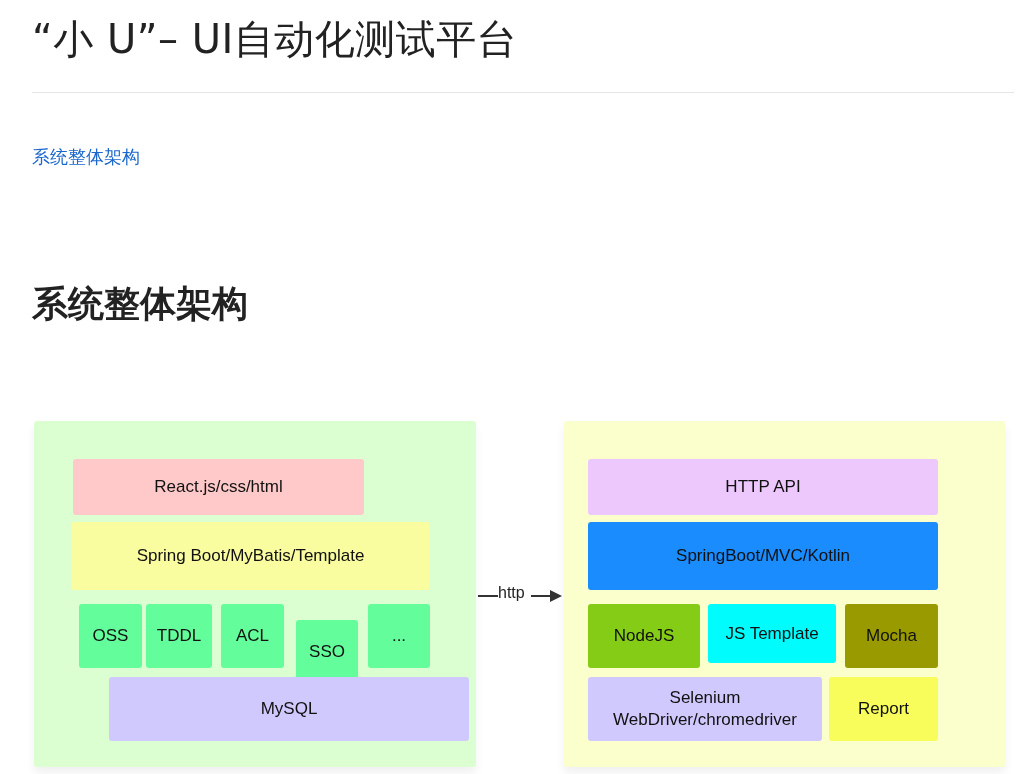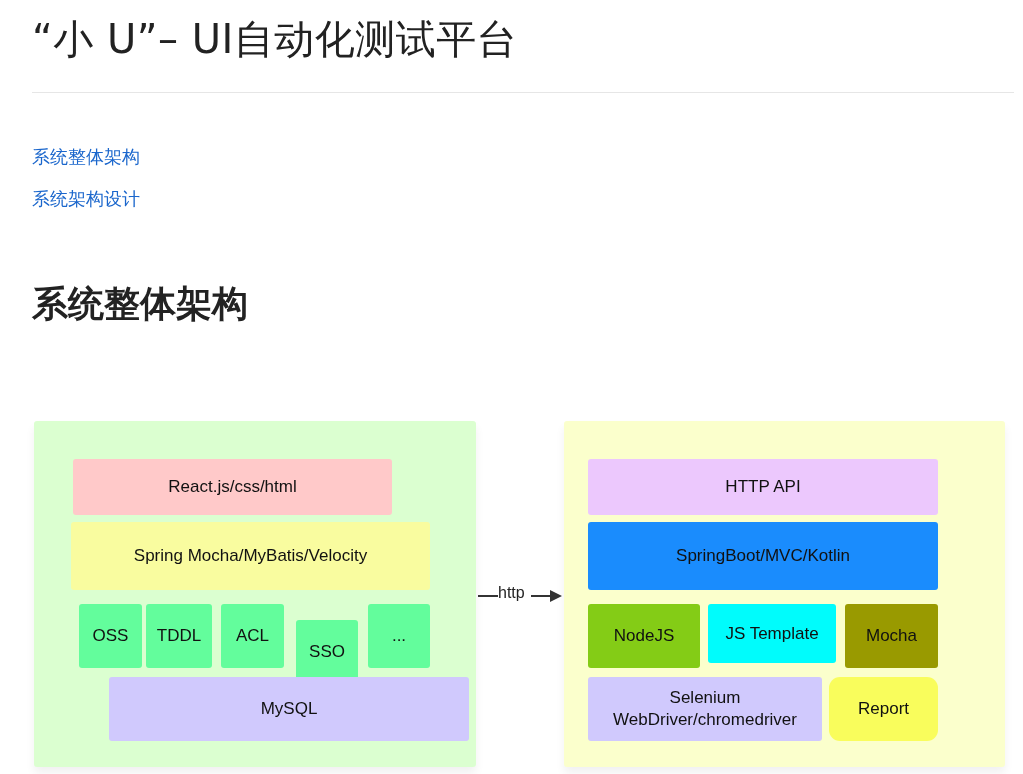--- a/index.html
+++ b/index.html
@@ -21,30 +21,29 @@
   .arrow .head { position: absolute; left: 74px; top: 8px; width: 0; height: 0; border-top: 6px solid transparent; border-bottom: 6px solid transparent; border-left: 12px solid #333; }
 </style>
 </head>
 <body>
 
 <h1 class="title">“小 U”– UI自动化测试平台</h1>
 <div class="hr"></div>
 
 <nav class="toc">
   <a href="#">系统整体架构</a>
-  <a href="#">系统架构设计</a>
 </nav>
 
 <h2 class="h2">系统整体架构</h2>
 
 <div class="diagram">
 
   <div class="panel panel-left"></div>
-  <div class="box" style="left:73px;top:459px;width:319px;height:56px;background:#ffc9c9;">React.js/css/html</div>
-  <div class="box" style="left:71px;top:522px;width:359px;height:68px;background:#f9fc9f;">Spring Mocha/MyBatis/Velocity</div>
+  <div class="box" style="left:73px;top:459px;width:291px;height:56px;background:#ffc9c9;">React.js/css/html</div>
+  <div class="box" style="left:71px;top:522px;width:359px;height:68px;background:#f9fc9f;">Spring Boot/MyBatis/Template</div>
   <div class="box" style="left:79px;top:604px;width:63px;height:64px;background:#63fd9c;">OSS</div>
   <div class="box" style="left:146px;top:604px;width:66px;height:64px;background:#63fd9c;">TDDL</div>
   <div class="box" style="left:221px;top:604px;width:63px;height:64px;background:#63fd9c;">ACL</div>
   <div class="box" style="left:296px;top:604px;width:62px;height:64px;background:#63fd9c;margin-top:16px;">SSO</div>
   <div class="box" style="left:368px;top:604px;width:62px;height:64px;background:#63fd9c;">...</div>
   <div class="box" style="left:70px;top:677px;width:360px;height:64px;background:#d0c9fd;margin-left:39px;">MySQL</div>
 
   <div class="arrow">
     <div class="line1"></div>
     <span class="lbl">http</span>
@@ -52,14 +51,14 @@
     <div class="head"></div>
   </div>
 
   <div class="panel panel-right"></div>
   <div class="box" style="left:588px;top:459px;width:350px;height:56px;background:#ecc8fd;">HTTP API</div>
   <div class="box" style="left:588px;top:522px;width:350px;height:68px;background:#1a8cfd;">SpringBoot/MVC/Kotlin</div>
   <div class="box" style="left:588px;top:604px;width:112px;height:64px;background:#84cc16;">NodeJS</div>
   <div class="box" style="left:708px;top:604px;width:128px;height:59px;background:#00fcfc;">JS Template</div>
   <div class="box" style="left:845px;top:604px;width:93px;height:64px;background:#999a00;">Mocha</div>
   <div class="box" style="left:588px;top:677px;width:234px;height:64px;background:#d0c9fd;padding:0 8px;box-sizing:border-box;">Selenium WebDriver/chromedriver</div>
-  <div class="box" style="left:829px;top:677px;width:109px;height:64px;background:#f9fd5c;border-radius:11px;">Report</div>
+  <div class="box" style="left:829px;top:677px;width:109px;height:64px;background:#f9fd5c;">Report</div>
 </div>
 
 </body></html>

